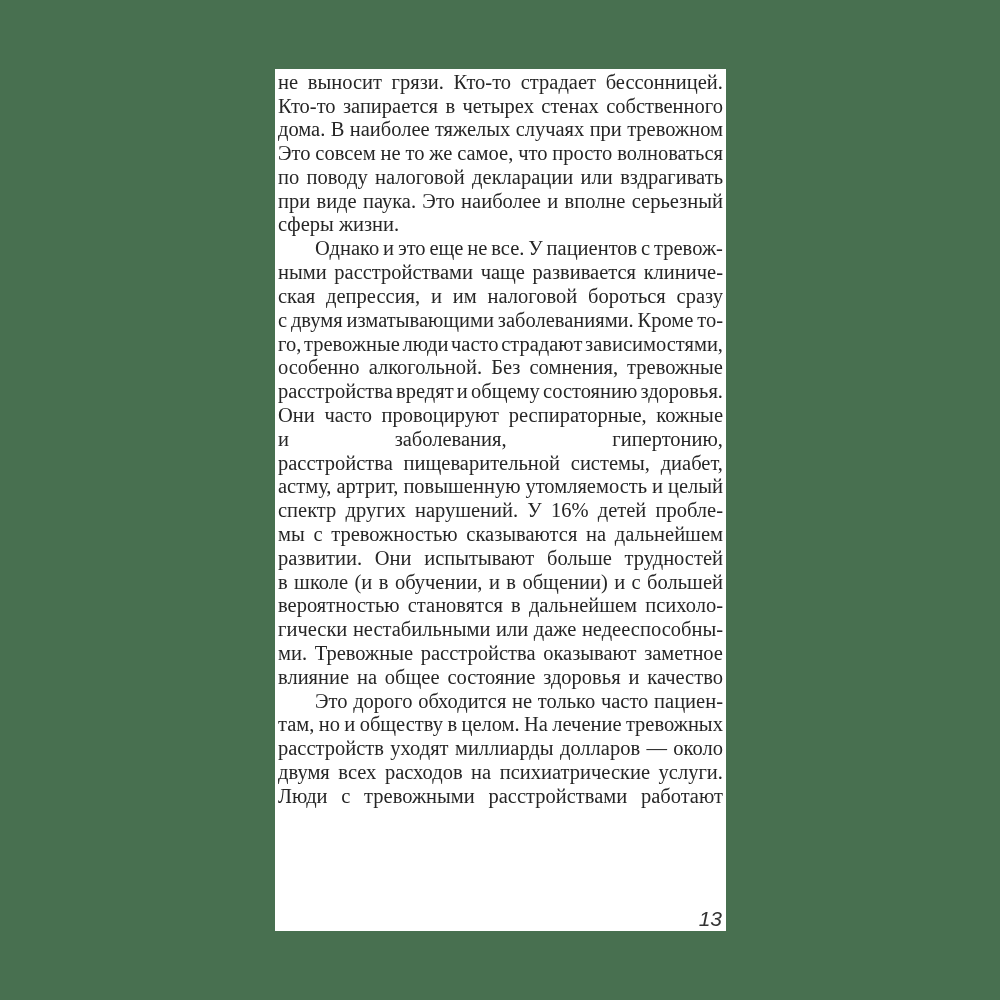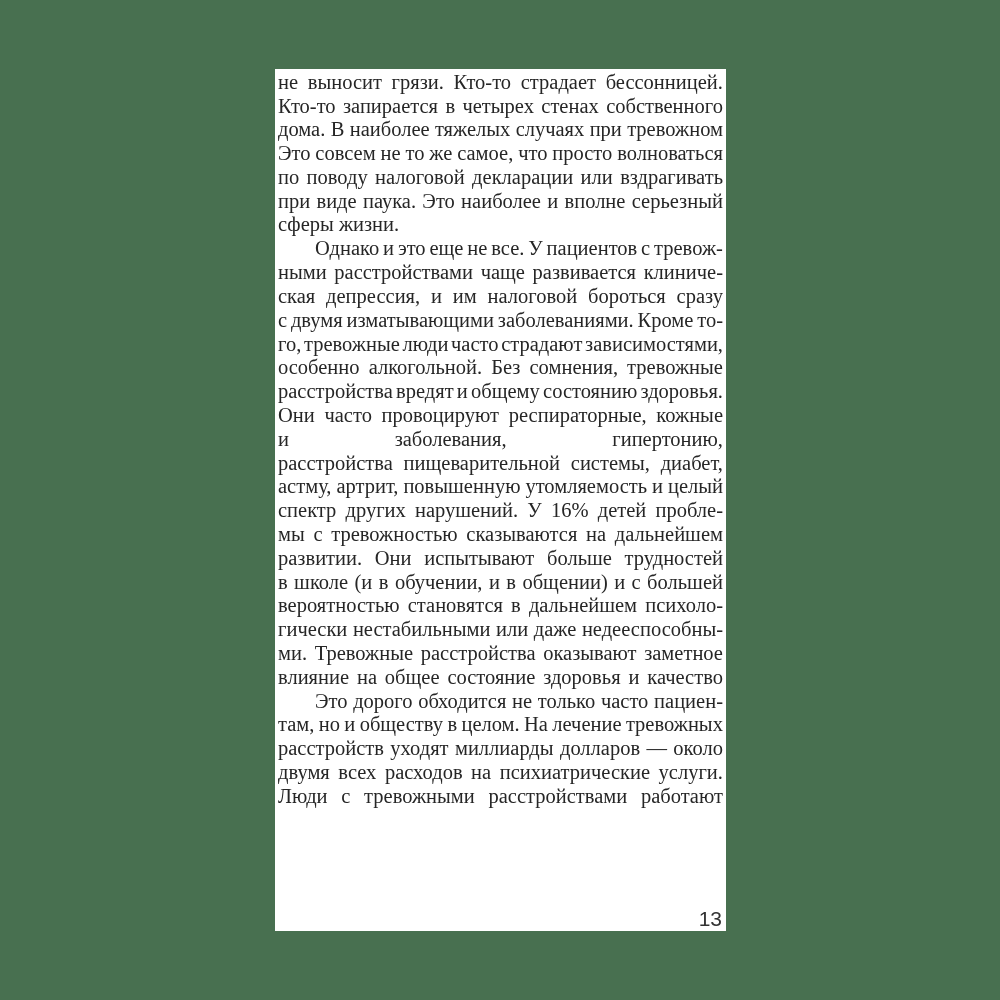--- a/index.html
+++ b/index.html
@@ -314,15 +314,15 @@
           <span>услуги.</span>
         </div>
         <div class="line">
           <span>Люди</span>
           <span>с</span>
           <span>тревожными</span>
           <span>расстройствами</span>
           <span>работают</span>
         </div>
       </div>
-    <div class="page-number" style="color: rgb(51, 51, 51);">13</div>
+    <div class="page-number" style="color: rgb(51, 51, 51); font-style: italic;">13</div>
   </div>
 </div>
 
 </body></html>

